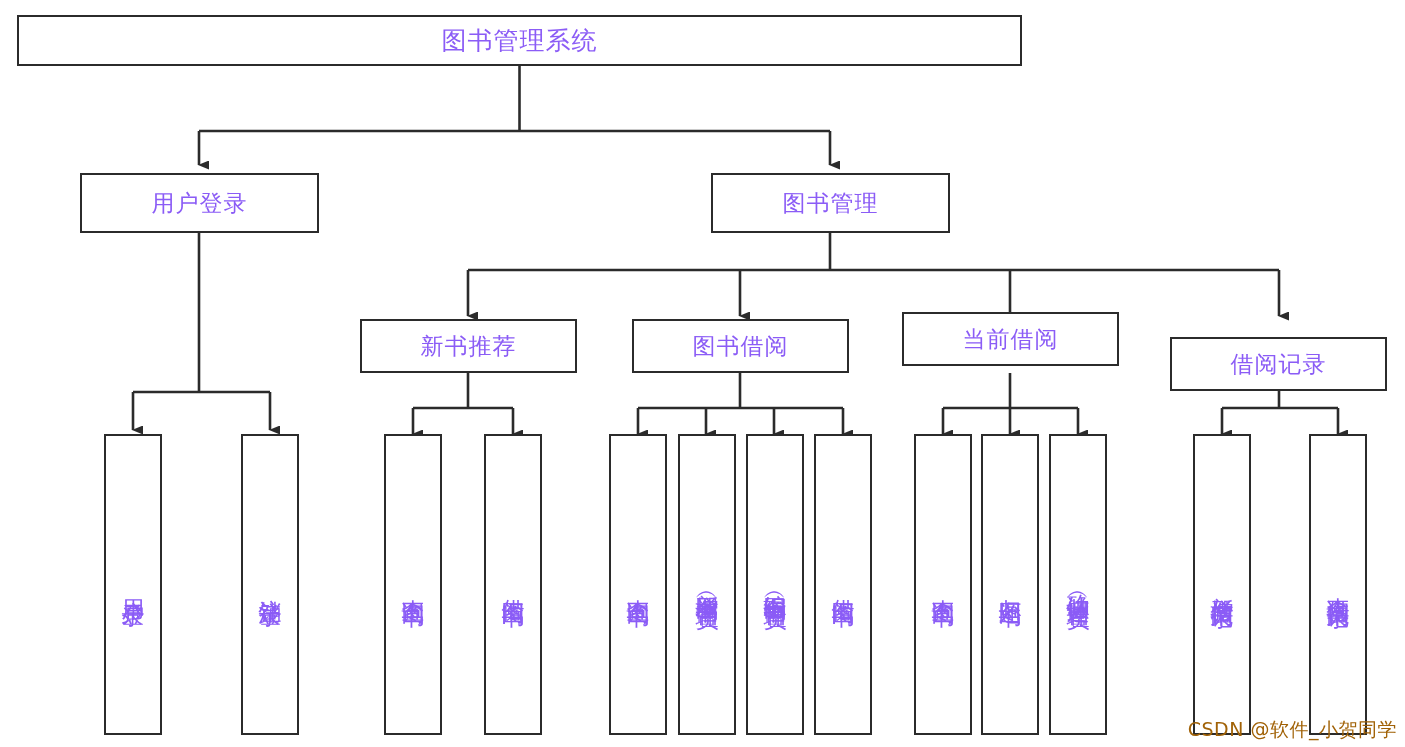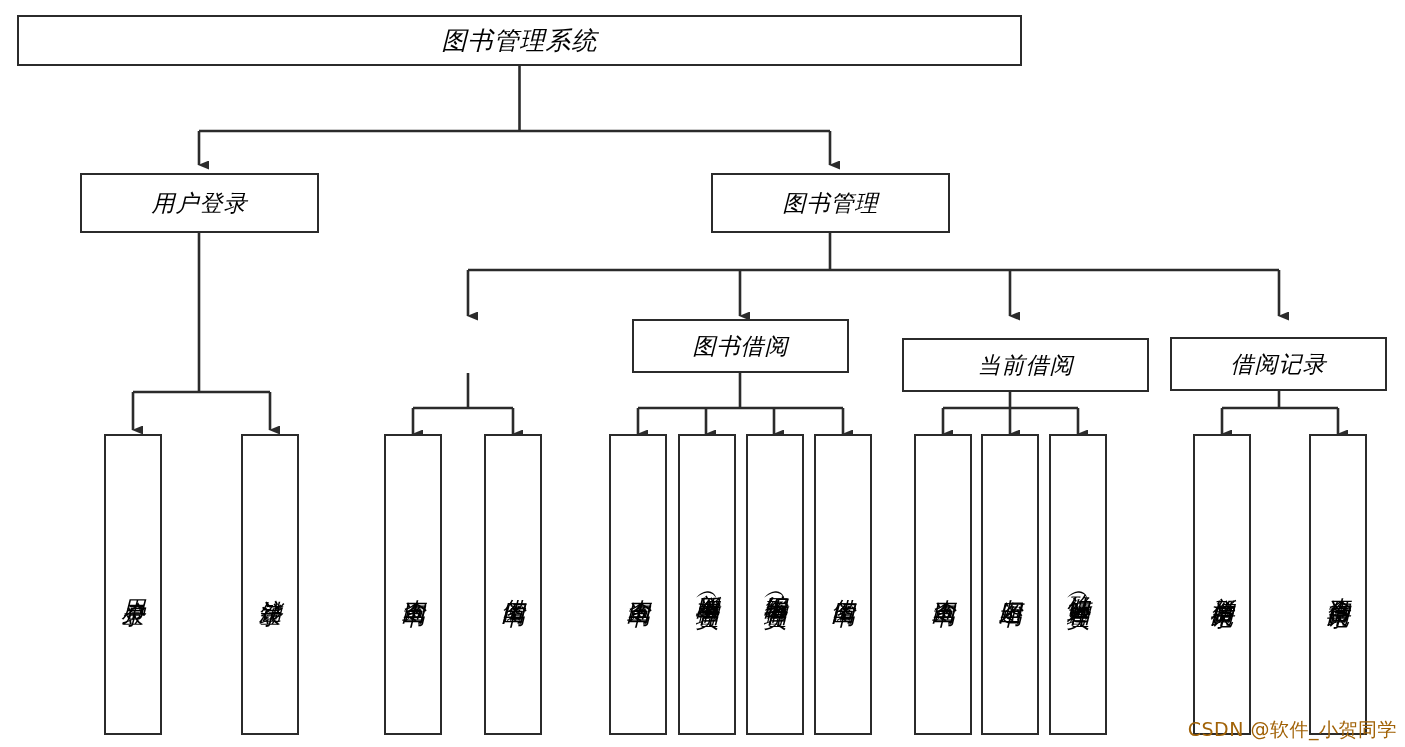--- a/index.html
+++ b/index.html
@@ -27,22 +27,21 @@
     pointer-events: none;
   }
   .node {
     position: absolute;
     box-sizing: border-box;
     border: 2.5px solid #2b2b2b;
     background: #ffffff;
     display: flex;
     align-items: center;
     justify-content: center;
-    color: #000000;
-    font-style: italic;
+    color: #8b5cf6;
   }
   .node.root {
     font-size: 25px;
     letter-spacing: 1px;
   }
   .node.level1 {
     font-size: 23px;
     letter-spacing: 1px;
   }
   .node.level2 {
@@ -145,24 +144,27 @@
     <span>图书管理系统</span>
   </div>
 
   <div class="node level1" style="left:80px; top:173px; width:239px; height:60px;">
     <span>用户登录</span>
   </div>
   <div class="node level1" style="left:711px; top:173px; width:239px; height:60px;">
     <span>图书管理</span>
   </div>
 
+  <div class="node level2" style="left:360px; top:319px; width:217px; height:54px;">
+    <span>新书推荐</span>
+  </div>
   <div class="node level2" style="left:632px; top:319px; width:217px; height:54px;">
     <span>图书借阅</span>
   </div>
-  <div class="node level2" style="left:902px; top:338px; width:247px; height:54px;">
+  <div class="node level2" style="left:902px; top:312px; width:217px; height:54px;">
     <span>当前借阅</span>
   </div>
   <div class="node level2" style="left:1170px; top:319px; width:217px; height:54px;margin-top:18px;">
     <span>借阅记录</span>
   </div>
 
   <div class="node leaf" style="left:104px; top:434px; width:58px; height:301px;">
     <div class="leaf-inner">
       <span class="leaf-text">用户登录</span>
     </div>

